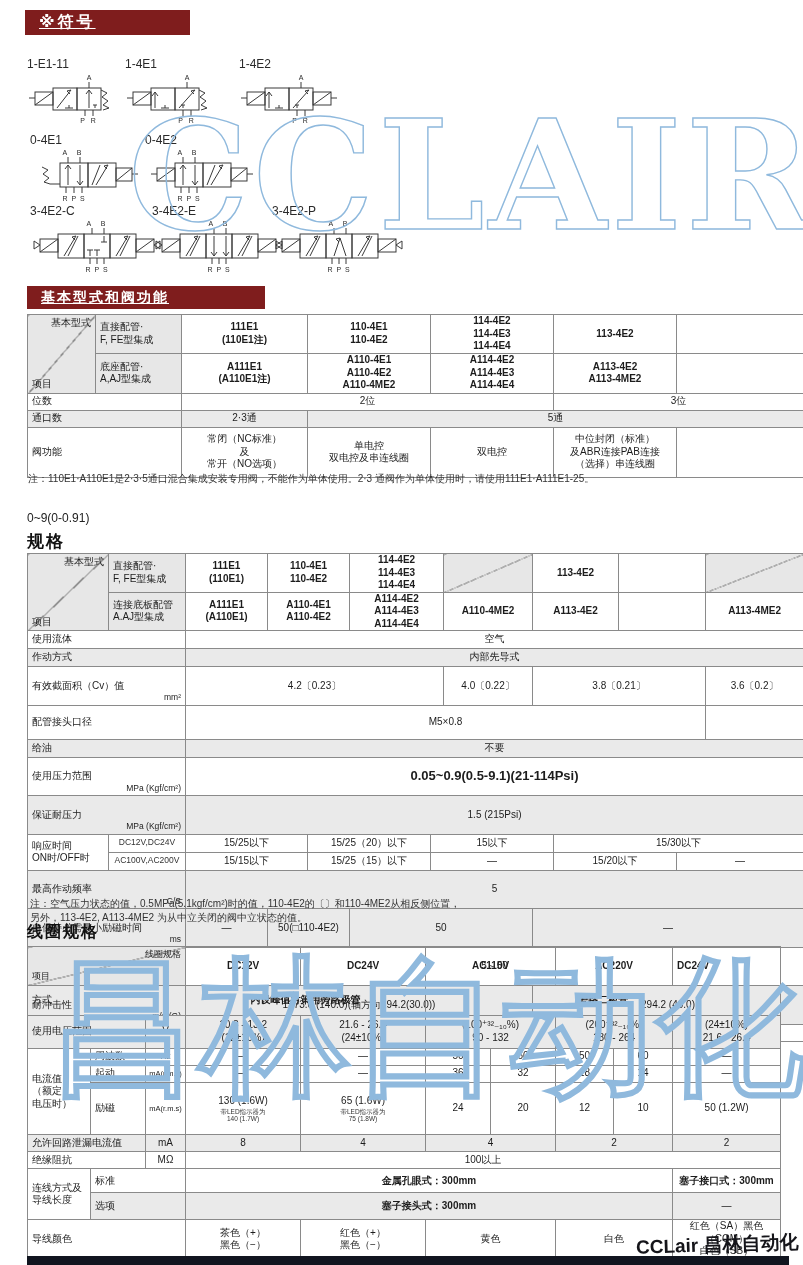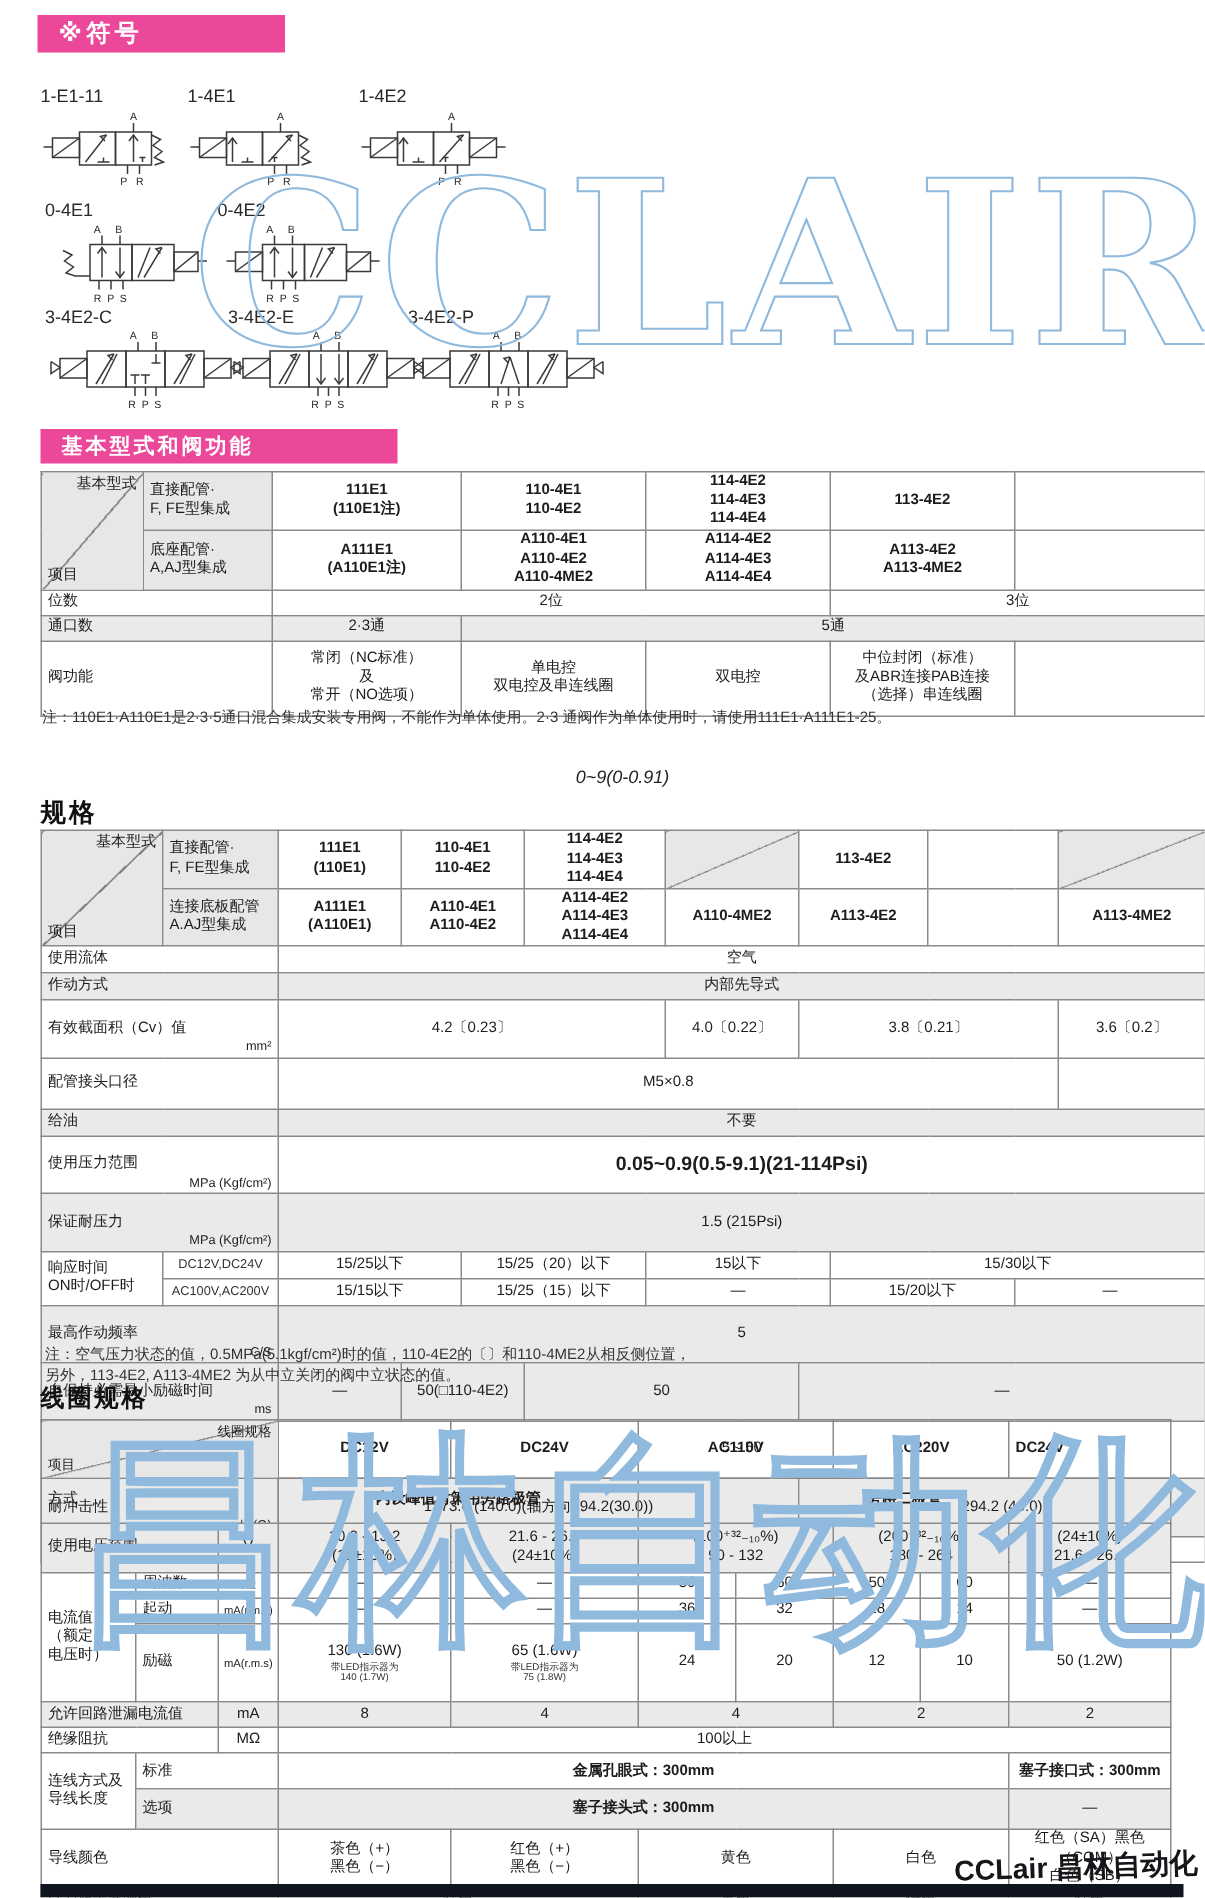--- a/index.html
+++ b/index.html
@@ -1,22 +1,22 @@
 <!DOCTYPE html>
 <html><head>
 <meta charset="utf-8">
 <style>
   html,body{margin:0;padding:0;}
   body{
     width:803px;height:1265px;position:relative;background:#ffffff;overflow:hidden;
     font-family:"Liberation Sans","DejaVu Sans",sans-serif;color:#1c1c1c;
   }
   .abs{position:absolute;}
-  .bar{background:#ec4899;color:#fff;font-weight:bold;letter-spacing:3px;
-       display:flex;align-items:center;padding-left:14px;box-sizing:border-box;}
+  .bar{background:#7f1d1d;color:#fff;font-weight:bold;letter-spacing:3px;
+       display:flex;align-items:center;padding-left:14px;box-sizing:border-box;text-decoration:underline;}
   .h2{font-weight:bold;color:#111;}
   table{border-collapse:collapse;table-layout:fixed;border-radius:23px;}
   td{border:1px solid #8a8a8a;font-size:10px;text-align:center;vertical-align:middle;
      padding:0 2px;white-space:pre-line;line-height:1.25;color:#1c1c1c;overflow:hidden;}
   .tbl{border:1.5px solid #4a4a4a;}
   .lab{text-align:left;padding-left:4px;}
   .hd{background:#e7e7e7;}
   .b{font-weight:bold;}
   .g{background:#eaeaea;}
   .big{font-size:13px;font-weight:bold;}
@@ -353,21 +353,21 @@
     <td>中位封闭（标准）
 及ABR连接PAB连接
 （选择）串连线圈</td>
     <td></td>
   </tr>
 </tbody>
   </table>
 
 <div class="abs note" style="left:28px;top:472px;width:770px;">注：110E1·A110E1是2·3·5通口混合集成安装专用阀，不能作为单体使用。2·3 通阀作为单体使用时，请使用111E1·A111E1-25。</div>
 
-<div class="abs" style="left:27px;top:511px;width:776px;text-align:center;font-size:12px;color:#222;font-style:italic;">0~9(0-0.91)</div>
+<div class="abs" style="left:27px;top:511px;width:776px;font-size:12px;color:#222;">0~9(0-0.91)</div>
 <div class="abs h2" style="left:27px;top:530px;font-size:17px;letter-spacing:2px;">规格</div>
 
 <table class="abs tbl" style="left:27px;top:553px;width:776px;">
   <colgroup>
       <col style="width:81px">
       <col style="width:77px">
       <col style="width:82px">
       <col style="width:40px">
       <col style="width:42px">
       <col style="width:81px">

